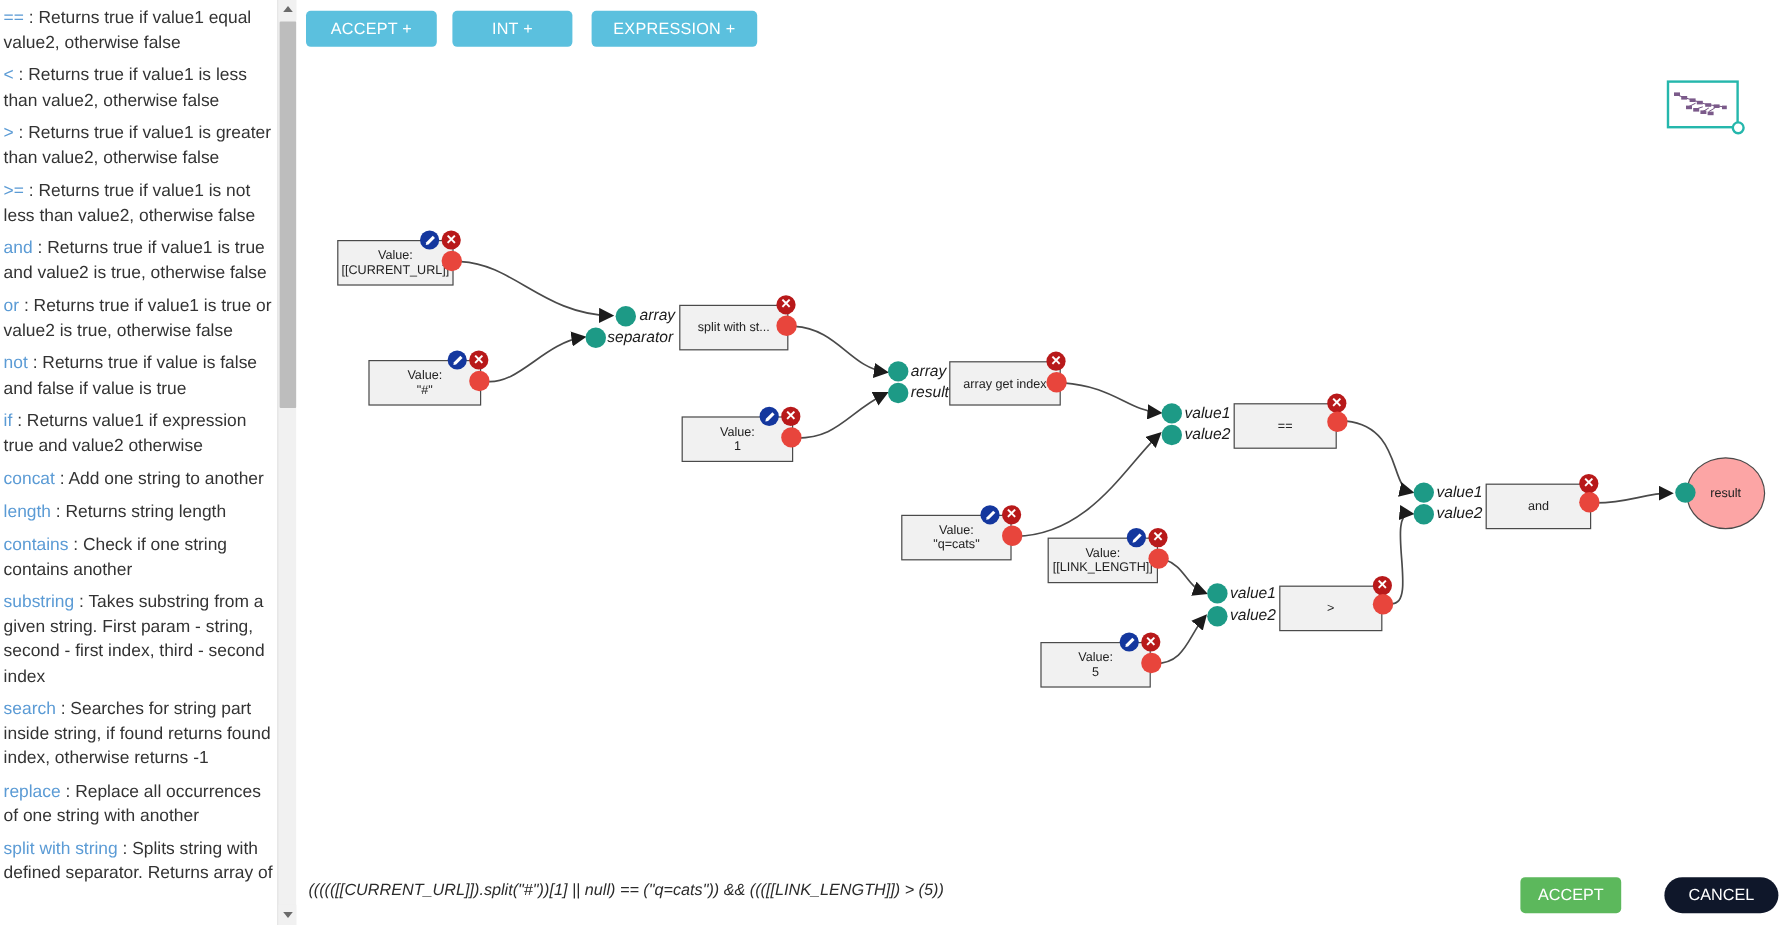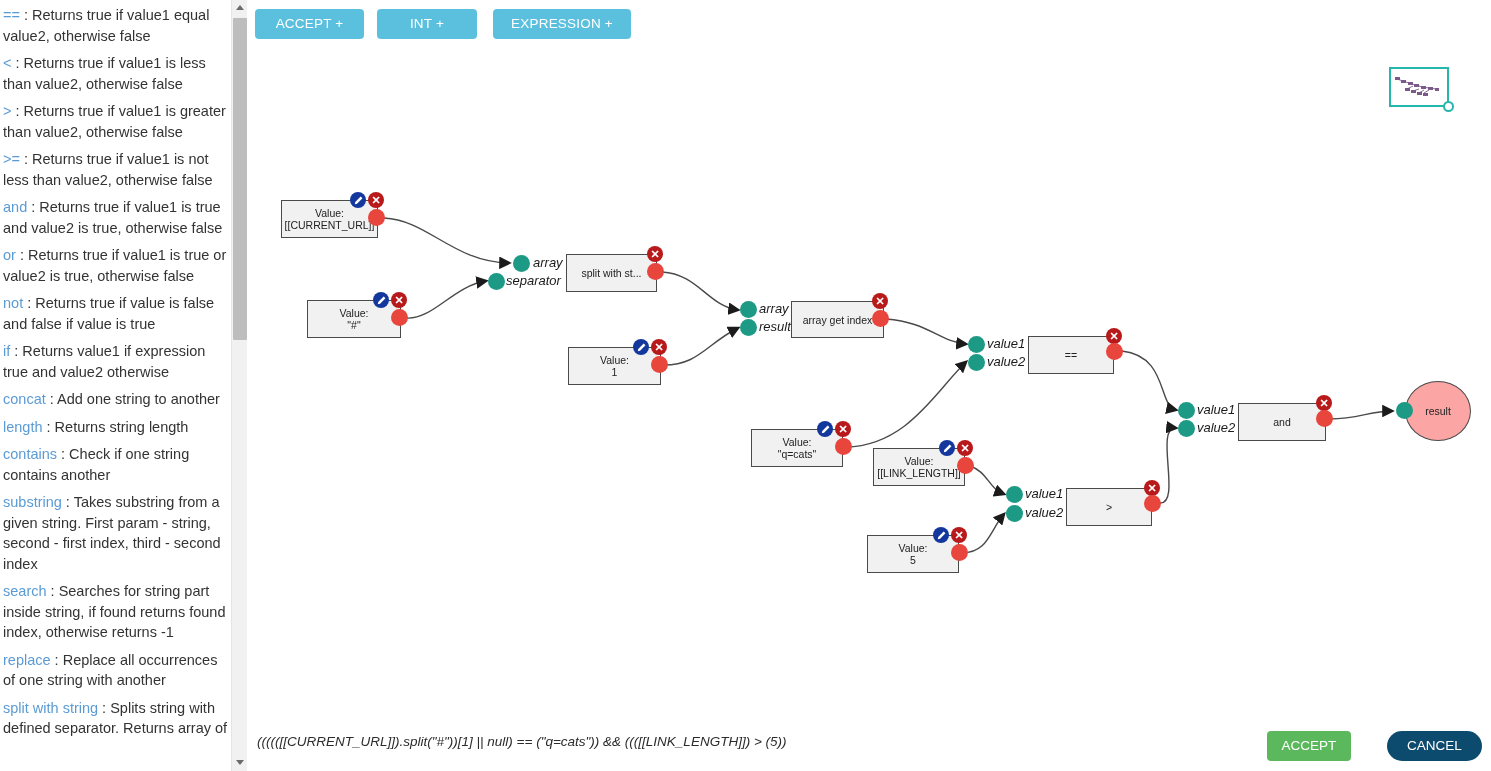--- a/index.html
+++ b/index.html
@@ -223,21 +223,21 @@
     border: none;
     border-radius: 4px;
     color: #ffffff;
     font-size: 13.5px;
     font-family: "Liberation Sans", sans-serif;
     cursor: pointer;
     padding: 0 12px;
     line-height: 30px;
   }
   #btn-accept { left: 1019px; width: 84px; background: #5cb85c; }
-  #btn-cancel { left: 1139px; width: 95px; background: #0c4a6e; border-radius: 15px; }
+  #btn-cancel { left: 1139px; width: 95px; background: #0f172a; border-radius: 15px; }
 </style>
 </head>
 <body>
 
 <div id="app">
 
   <div id="sidebar">
     <div id="sidebar-list">
         <p class="help-entry"><span class="help-kw">==</span><span class="help-sep"> : </span><span>Returns true if value1 equal value2, otherwise false</span></p>
         <p class="help-entry"><span class="help-kw">&lt;</span><span class="help-sep"> : </span><span>Returns true if value1 is less than value2, otherwise false</span></p>

